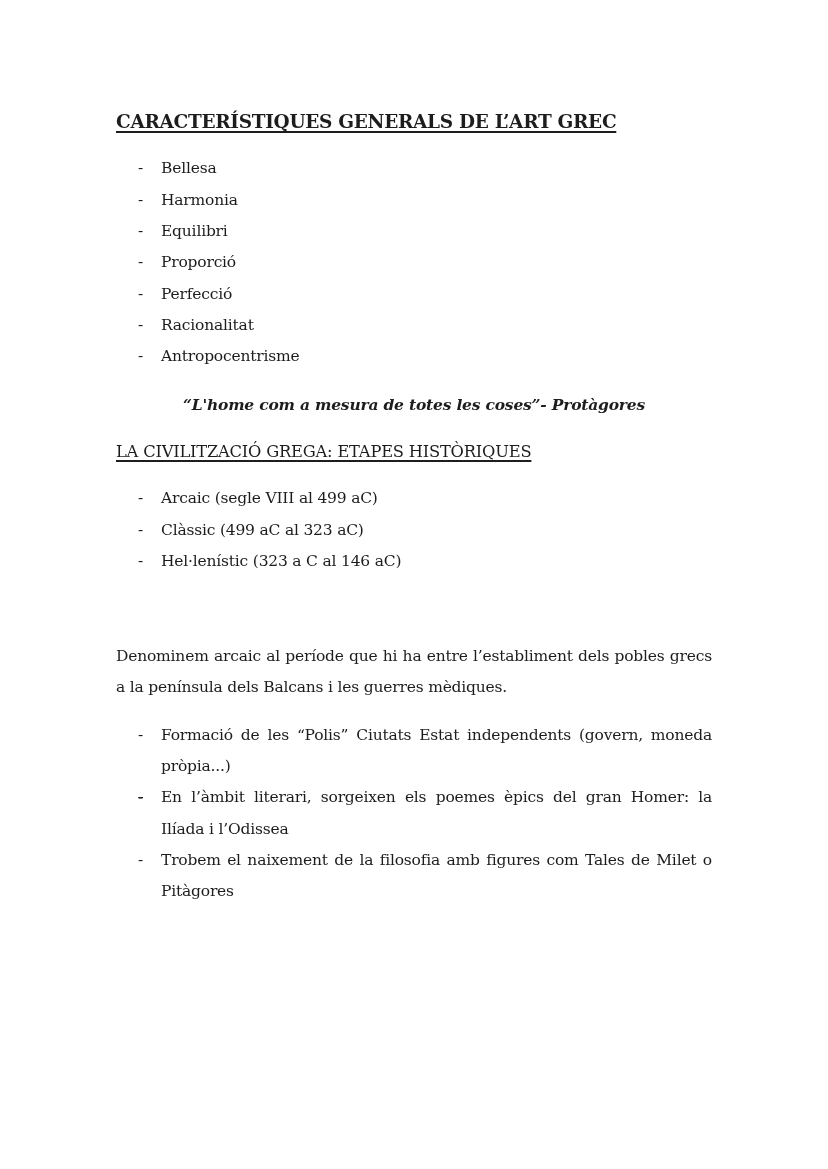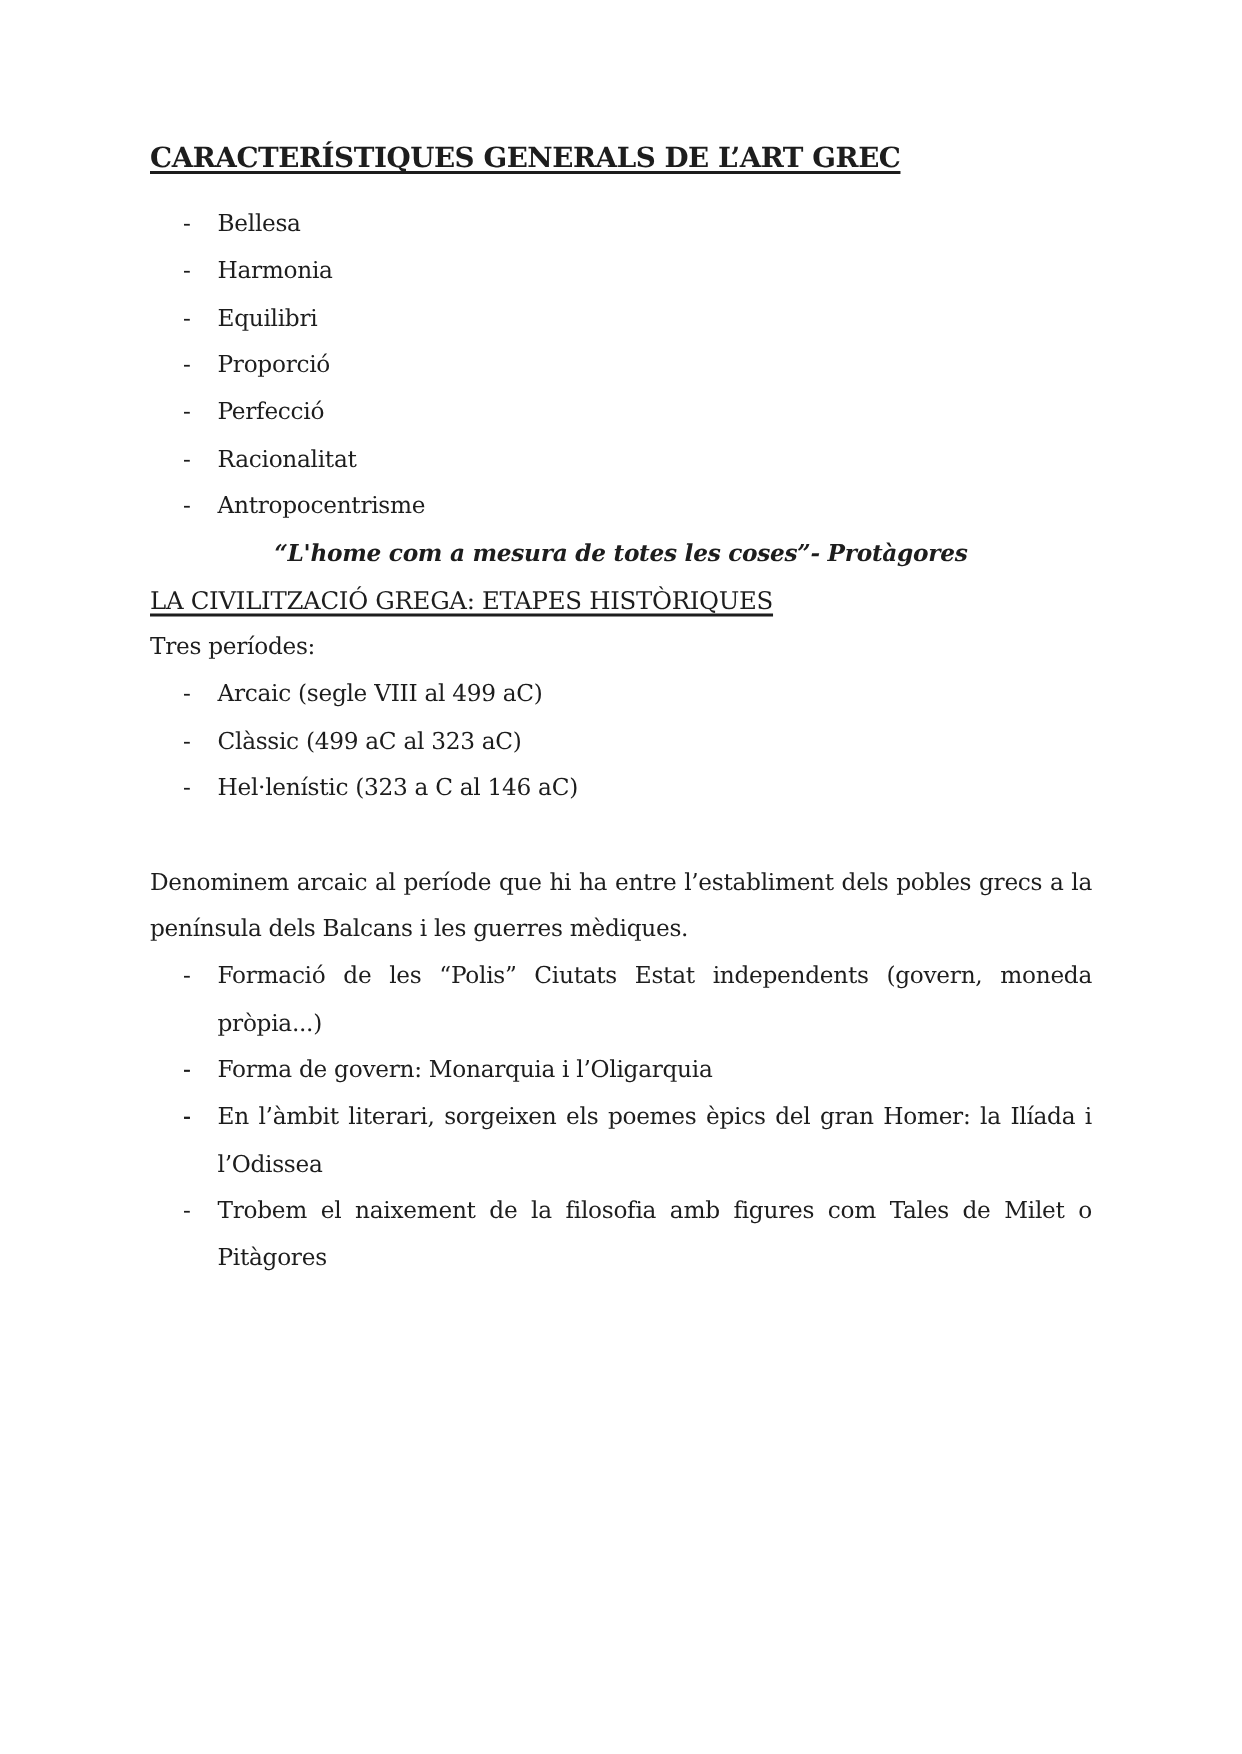--- a/index.html
+++ b/index.html
@@ -12,21 +12,21 @@
     box-sizing: border-box;
     padding: 90px 100px 0 100px;
     font-family: "DejaVu Serif", serif;
     font-size: 15.5px;
     line-height: 31.35px;
     color: #1d1d1d;
     letter-spacing: -0.2px;
     overflow: hidden;
   }
 
-  h1, h2, h3, p, ul { margin: 0; padding: 0; font-size: inherit; }
+  h1, h2, h3, p, ul { margin: 16px; padding: 0; font-size: inherit; }
 
   .doc-title {
     font-size: 18.5px;
     font-weight: bold;
     letter-spacing: -0.3px;
     text-decoration: underline;
     text-decoration-thickness: 2px;
     text-underline-offset: 3px;
     margin-bottom: 12.5px;
     white-space: nowrap;
@@ -104,21 +104,20 @@
     <li>
       <span class="marker">-</span>
       <span>Antropocentrisme</span>
     </li>
   </ul>
 
   <p class="quote">“L'home com a mesura de totes les coses”- Protàgores</p>
 
   <h2 class="heading">LA CIVILITZACIÓ GREGA: ETAPES HISTÒRIQUES</h2>
 
-  <p>Tres períodes:</p>
 
   <ul class="dash-list">
     <li>
       <span class="marker">-</span>
       <span>Arcaic (segle VIII al 499 aC)</span>
     </li>
     <li>
       <span class="marker">-</span>
       <span>Clàssic (499 aC al 323 aC)</span>
     </li>
@@ -136,21 +135,20 @@
   <ul class="dash-list justified">
     <li>
       <span class="marker">-</span>
       <span>Formació de les “Polis” Ciutats Estat independents (govern, moneda pròpia...)</span>
     </li>
     <li>
       <span class="marker">-</span>
     </li>
     <li>
       <span class="marker">-</span>
-      <span>Forma de govern: Monarquia i l’Oligarquia</span>
     </li>
     <li>
       <span class="marker">-</span>
     </li>
     <li>
       <span class="marker">-</span>
     </li>
     <li>
       <span class="marker">-</span>
       <span>En l’àmbit literari, sorgeixen els poemes èpics del gran Homer: la Ilíada i l’Odissea</span>

